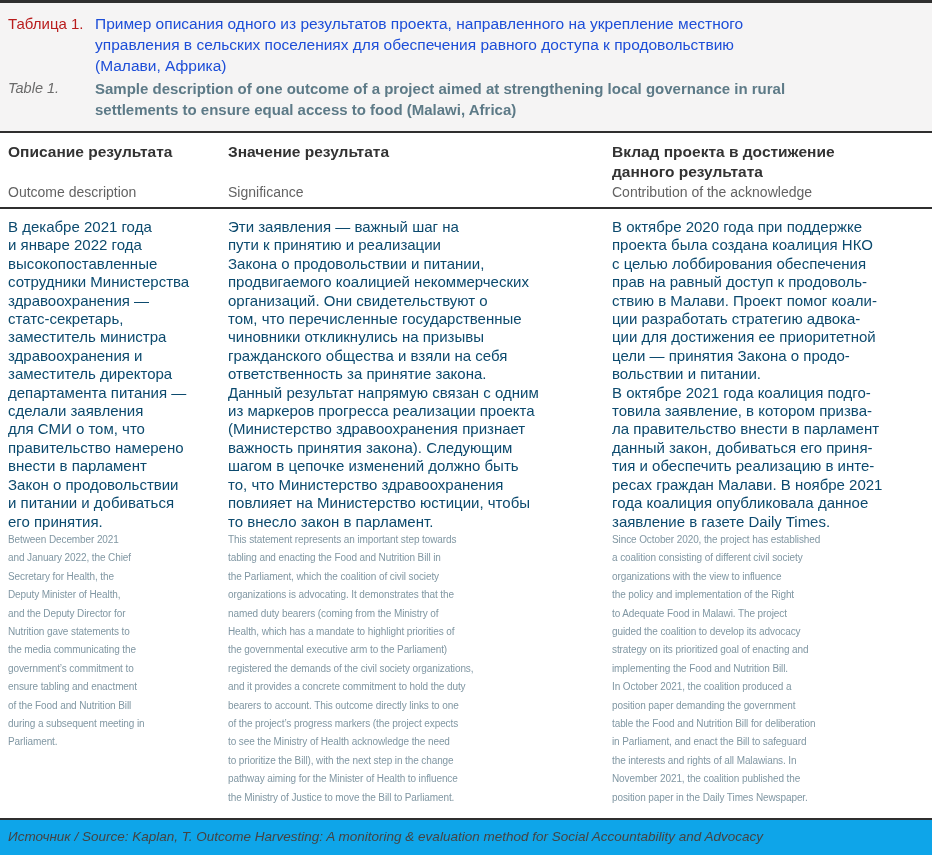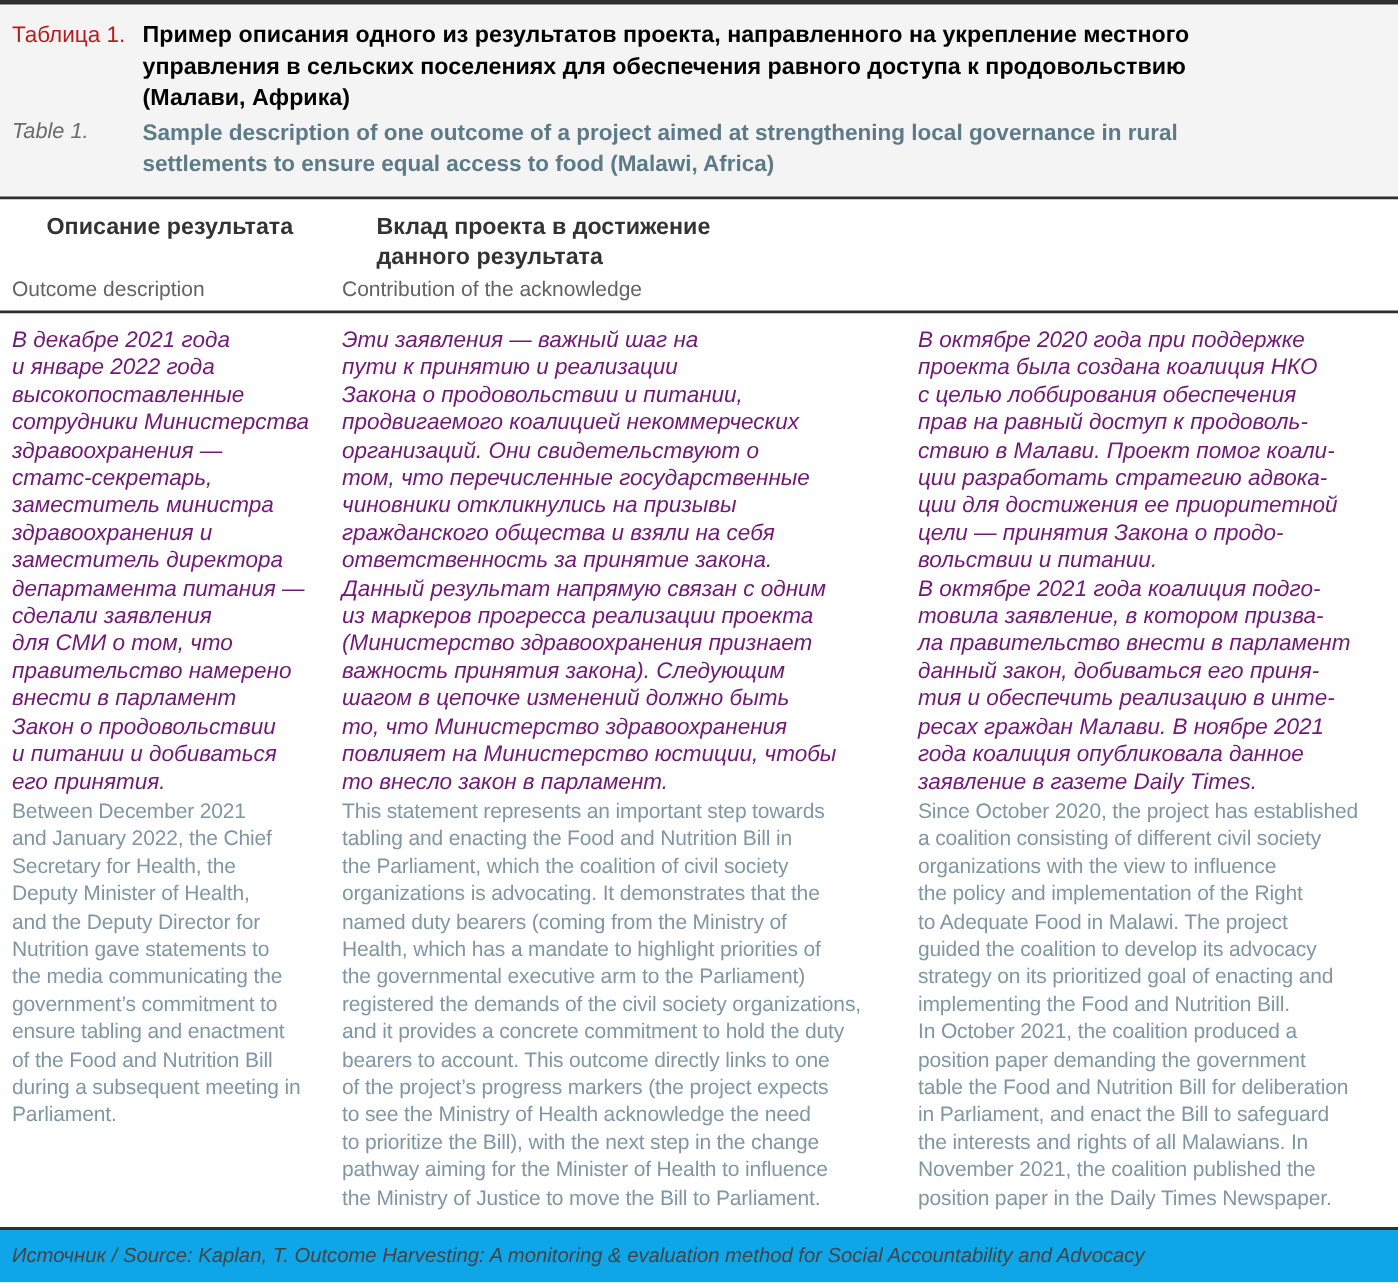--- a/index.html
+++ b/index.html
@@ -15,36 +15,36 @@
     background:#f5f4f4;
     border-top:3px solid #2f2f2f;
     border-bottom:2px solid #2f2f2f;
     padding:10px 8px 11px 8px;
     flex:none;
   }
   .caption-row{display:flex;align-items:flex-start;}
   .caption-row.en{margin-top:2px;}
   .caption-label-ru{width:87px;flex:none;font-size:15px;line-height:21px;color:#b91c1c;}
   .caption-label-en{width:87px;flex:none;font-size:14.5px;line-height:21px;color:#6b6b6b;font-style:italic;}
-  .caption-title-ru{flex:1;font-weight:bold;font-size:15.5px;line-height:21px;color:#000000;white-space:pre-line;}
+  .caption-title-ru{flex:1;font-weight:normal;font-size:15.5px;line-height:21px;color:#1d4ed8;white-space:pre-line;}
   .caption-title-en{flex:1;font-weight:bold;font-size:15px;line-height:21px;color:#5d7a87;white-space:pre-line;}
   
   .header-row{
     display:flex;padding:9px 8px 6px 8px;
     border-bottom:2px solid #2f2f2f;flex:none;background:#ffffff;
   }
-  .hdr-ru{font-weight:bold;font-size:15.5px;line-height:20px;height:42px;color:#333333;white-space:pre-line;margin-left:23px;}
+  .hdr-ru{font-weight:bold;font-size:15.5px;line-height:20px;height:42px;color:#333333;white-space:pre-line;}
   .hdr-en{font-size:14px;line-height:17px;color:#636363;}
   
   .body-row{display:flex;padding:9px 8px 0 8px;flex:1;overflow:hidden;background:#ffffff;}
   .col1{width:207px;flex:none;margin-right:13px;}
   .col2{width:372px;flex:none;margin-right:12px;}
   .col3{flex:1;min-width:0;}
-  .cell-ru{font-size:15px;line-height:18.4px;color:#701a75;white-space:pre-line;font-style:italic;}
-  .cell-en{font-size:14px;line-height:18.4px;color:#8097a3;white-space:pre-line;letter-spacing:-0.1px;}
+  .cell-ru{font-size:15px;line-height:18.4px;color:#0c4a6e;white-space:pre-line;}
+  .cell-en{font-size:10px;line-height:18.4px;color:#8097a3;white-space:pre-line;letter-spacing:-0.1px;}
   
   .footer-band{
     background:#0ea5e9;border-top:2px solid #2f2f2f;
     padding:8px 8px 0 8px;flex:none;height:100%;
     flex-basis:27px;
   }
   .footer-text{font-style:italic;font-size:13.5px;line-height:17px;color:#444444;}
 </style>
 </head>
 <body>
@@ -62,20 +62,24 @@
       <span class="caption-label-en">Table 1.</span>
       <span class="caption-title-en">Sample description of one outcome of a project aimed at strengthening local governance in rural
 settlements to ensure equal access to food (Malawi, Africa)</span>
     </div>
   </div>
 
   <div class="header-row">
     <div class="col1">
       <div class="hdr-ru">Описание результата</div>
       <div class="hdr-en">Outcome description</div>
+    </div>
+    <div class="col2">
+      <div class="hdr-ru">Значение результата</div>
+      <div class="hdr-en">Significance</div>
     </div>
     <div class="col3">
       <div class="hdr-ru">Вклад проекта в достижение
 данного результата</div>
       <div class="hdr-en">Contribution of the acknowledge</div>
     </div>
   </div>
 
   <div class="body-row">
     <div class="col1">

